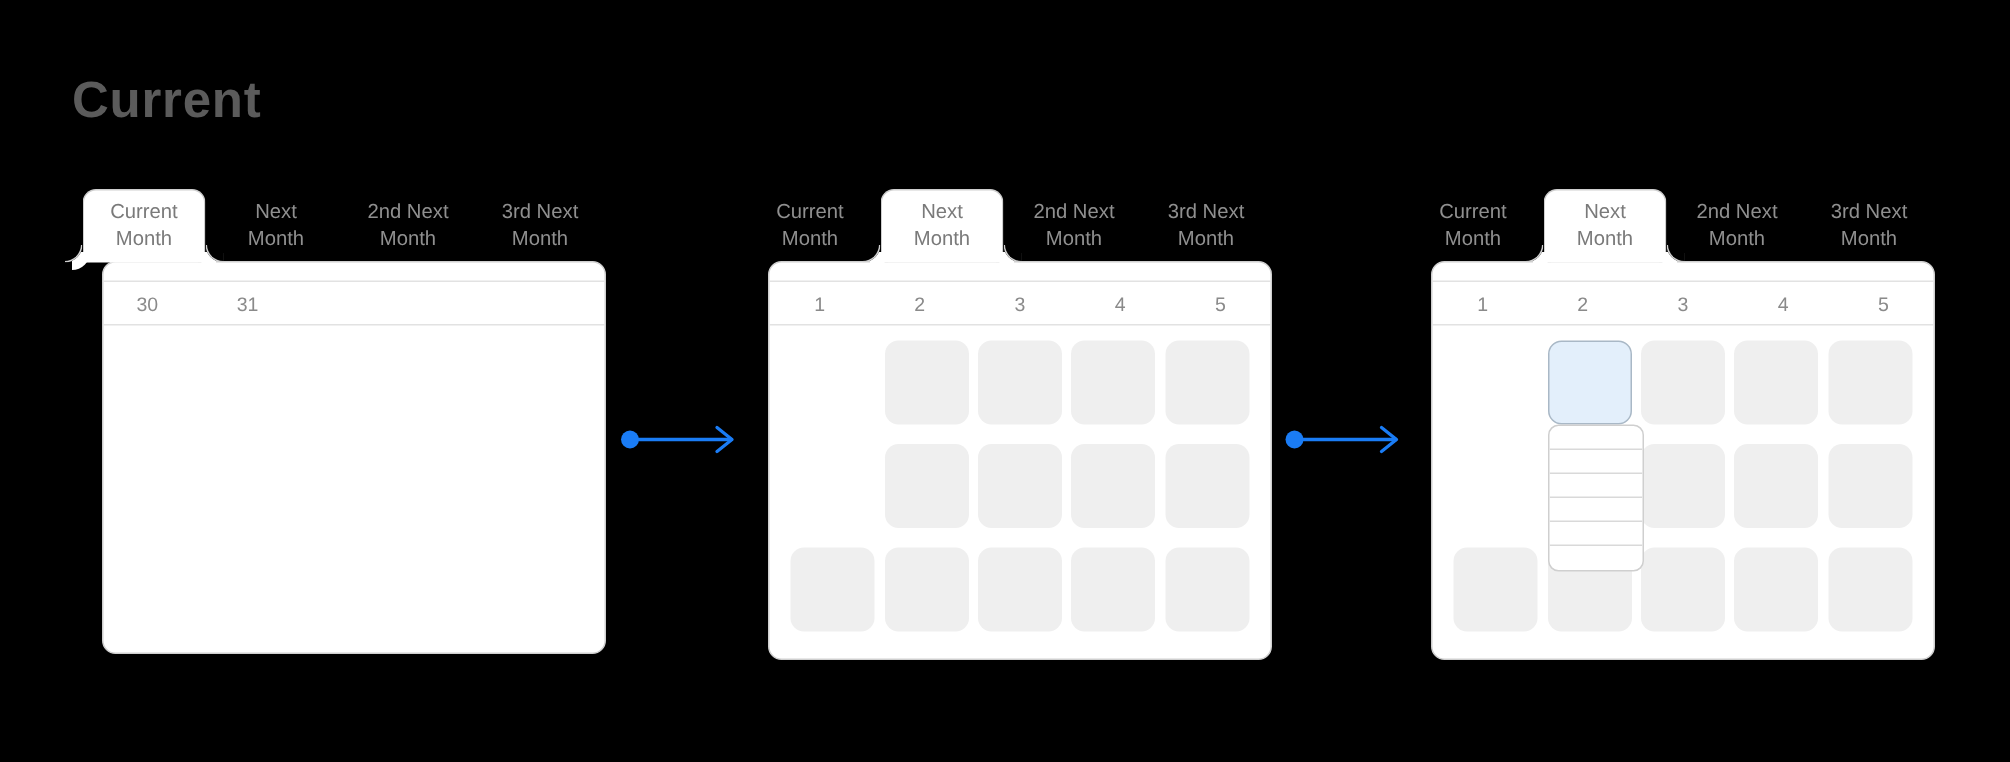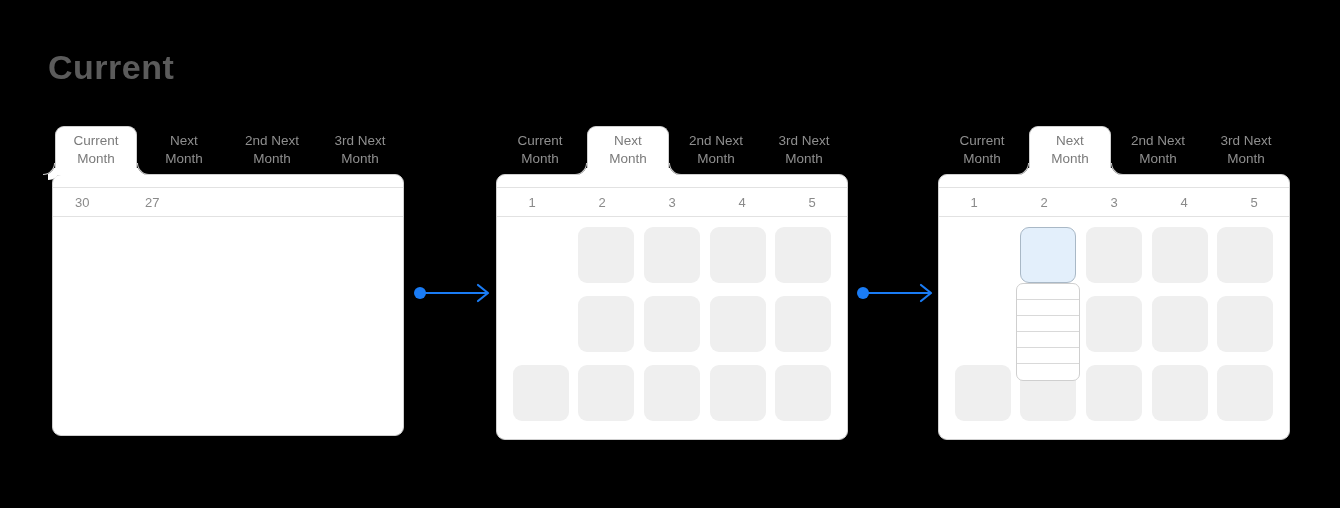--- a/index.html
+++ b/index.html
@@ -108,20 +108,21 @@
   .tab.inactive { color: #8f8f8f; }
 
   
   .card {
     position: relative;
     background: #ffffff;
     border: 1px solid #cfcfcf;
     border-radius: 9px;
     box-shadow: 0 2px 4px rgba(0,0,0,0.22);
     z-index: 1;
+    margin-left: 16px;
   }
   .card.tall  { height: 262px; }
   .card.grid3 { height: 266px; }
 
   .card-topfill {
     height: 12px;
   }
 
   
   .dayhead {
@@ -217,21 +218,21 @@
       <div class="tab inactive">
         <span class="tline">3rd Next</span>
         <span class="tline">Month</span>
       </div>
     </div>
 
     <div class="card tall">
       <div class="card-topfill"></div>
       <div class="dayhead left-align">
         <div class="dh">30</div>
-        <div class="dh">27</div>
+        <div class="dh">31</div>
         <div class="dh"></div>
         <div class="dh"></div>
         <div class="dh"></div>
       </div>
       <div class="grid"></div>
     </div>
   </div>
 
   <div class="connector a1">
     <svg width="82" height="20" viewBox="0 0 82 20">

